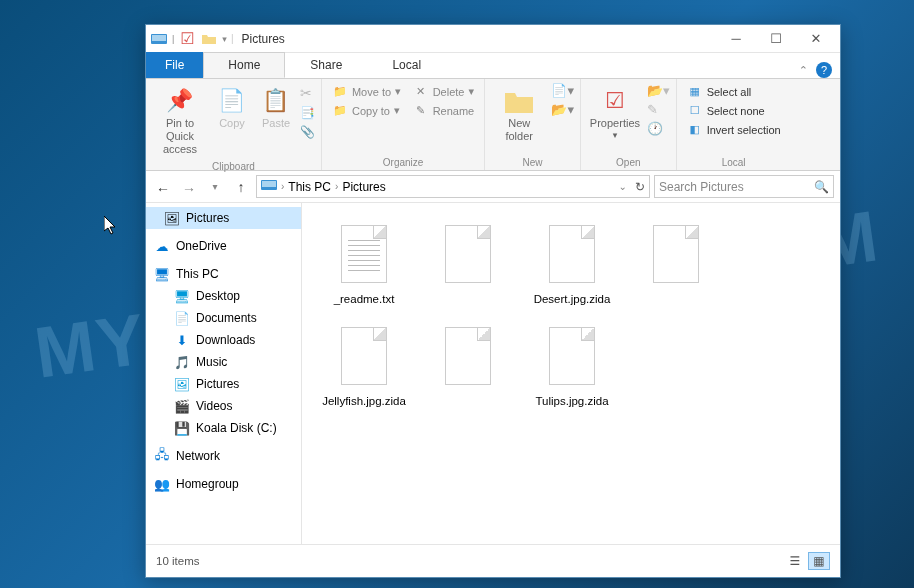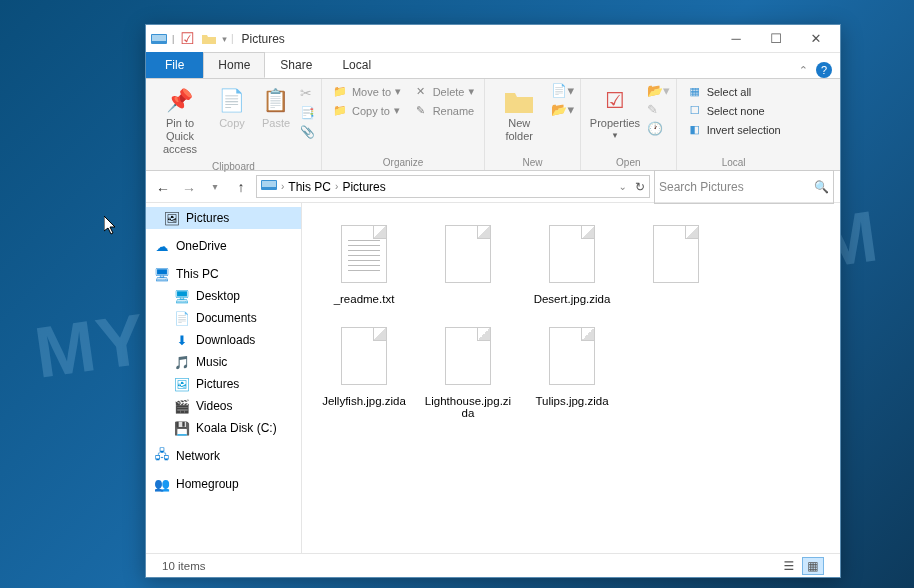--- a/index.html
+++ b/index.html
@@ -6,58 +6,58 @@
     body { background: linear-gradient(135deg, #0a4d7a 0%, #1a6ba8 50%, #0d3a5c 100%); width: 914px; height: 588px; overflow: hidden; position: relative; }
     .watermark { position: absolute; top: 50%; left: 50%; transform: translate(-50%, -50%) rotate(-8deg); font-size: 72px; font-weight: bold; color: rgba(120, 180, 220, 0.3); letter-spacing: 2px; pointer-events: none; z-index: 1; white-space: nowrap; }
     .window { position: absolute; top: 24px; left: 145px; width: 696px; height: 554px; background: #fff; border: 1px solid #5a8db3; box-shadow: 0 4px 20px rgba(0,0,0,0.3); z-index: 2; display: flex; flex-direction: column; }
     .titlebar { height: 28px; background: #fff; display: flex; align-items: center; padding: 0 4px; border-bottom: 1px solid #e5e5e5; }
     .titlebar-icons { display: flex; gap: 4px; align-items: center; margin-right: 8px; }
     .qat-icon { width: 18px; height: 16px; display: inline-flex; align-items: center; justify-content: center; }
     .title-text { font-size: 12px; color: #333; }
     .win-controls { margin-left: auto; display: flex; }
     .win-btn { width: 40px; height: 26px; display: flex; align-items: center; justify-content: center; font-size: 13px; color: #555; }
     .tabbar { height: 26px; background: #fff; display: flex; align-items: flex-end; border-bottom: 1px solid #d0d0d0; }
-    .tab { padding: 5px 14px; font-size: 12px; color: #333; border: 1px solid transparent; }
+    .tab { padding: 5px 24px; font-size: 12px; color: #333; border: 1px solid transparent; }
     .tab.file { background: #1979ca; color: #fff; padding: 5px 18px; }
     .tab.active { border: 1px solid #d0d0d0; border-bottom: 1px solid #f5f5f5; background: #f5f5f5; }
     .help-btn { margin-left: auto; margin-right: 8px; display: flex; align-items: center; gap: 8px; }
     .help-circle { width: 16px; height: 16px; border-radius: 50%; background: #1979ca; color: #fff; font-size: 11px; display: flex; align-items: center; justify-content: center; }
     .ribbon { height: 92px; background: #f5f5f5; border-bottom: 1px solid #d0d0d0; display: flex; }
     .ribbon-group { border-right: 1px solid #e2e2e2; padding: 4px 6px 2px; display: flex; flex-direction: column; }
     .ribbon-group-content { flex: 1; display: flex; align-items: flex-start; gap: 4px; }
     .ribbon-group-label { font-size: 10px; color: #888; text-align: center; padding-top: 2px; }
     .ribbon-btn-lg { display: flex; flex-direction: column; align-items: center; padding: 2px 4px; font-size: 11px; color: #666; text-align: center; line-height: 1.2; width: 56px; }
     .ribbon-btn-lg .ico { height: 32px; display: flex; align-items: center; justify-content: center; font-size: 22px; }
     .ribbon-col { display: flex; flex-direction: column; gap: 2px; }
     .ribbon-btn-sm { display: flex; align-items: center; gap: 4px; font-size: 11px; color: #888; padding: 2px 4px; white-space: nowrap; }
     .ribbon-btn-sm .ico { width: 16px; text-align: center; }
     .addrbar { height: 32px; display: flex; align-items: center; padding: 4px 6px; gap: 4px; border-bottom: 1px solid #e5e5e5; }
     .nav-btn { width: 22px; height: 22px; display: flex; align-items: center; justify-content: center; color: #888; font-size: 14px; }
     .nav-btn.enabled { color: #333; }
     .addr-box { flex: 1; border: 1px solid #ccc; height: 23px; display: flex; align-items: center; padding: 0 4px; font-size: 12px; gap: 4px; }
     .addr-seg { display: flex; align-items: center; gap: 4px; }
     .addr-sep { color: #888; font-size: 10px; }
-    .search-box { width: 180px; border: 1px solid #ccc; height: 34px; display: flex; align-items: center; padding: 0 4px; font-size: 12px; color: #888; gap: 8px; }
+    .search-box { width: 180px; border: 1px solid #ccc; height: 23px; display: flex; align-items: center; padding: 0 4px; font-size: 12px; color: #888; gap: 8px; }
     .body { flex: 1; display: flex; overflow: hidden; }
     .sidebar { width: 156px; border-right: 1px solid #e5e5e5; overflow-y: auto; padding: 4px 0; font-size: 12px; }
     .tree-item { display: flex; align-items: center; gap: 6px; padding: 3px 6px 3px 18px; }
     .tree-item.selected { background: #cce8ff; }
     .tree-item.root { padding-left: 8px; margin-top: 6px; }
     .tree-item.child { padding-left: 28px; }
     .tree-ico { width: 16px; height: 16px; display: inline-flex; align-items: center; justify-content: center; font-size: 13px; }
     .content { flex: 1; padding: 12px; overflow-y: auto; }
     .file-grid { display: flex; flex-wrap: wrap; gap: 8px 4px; }
     .file-item { width: 100px; display: flex; flex-direction: column; align-items: center; text-align: center; font-size: 11.5px; padding: 4px; }
     .file-icon { width: 70px; height: 70px; display: flex; align-items: center; justify-content: center; margin-bottom: 4px; }
     .folder-ico { width: 60px; height: 48px; background: linear-gradient(#f5d986, #e8c55e); border-radius: 2px 4px 4px 4px; position: relative; }
     .folder-ico::before { content: ""; position: absolute; top: -6px; left: 0; width: 24px; height: 8px; background: #e8c55e; border-radius: 2px 2px 0 0; }
     .page-ico { width: 46px; height: 58px; background: #fff; border: 1px solid #ccc; position: relative; }
     .page-ico::before { content: ""; position: absolute; top: 0; right: 0; width: 12px; height: 12px; background: linear-gradient(135deg, #fff 50%, #ddd 50%); border-left: 1px solid #ccc; border-bottom: 1px solid #ccc; }
     .page-ico.txt::after { content: ""; position: absolute; top: 14px; left: 6px; right: 6px; bottom: 8px; background: repeating-linear-gradient(#bbb, #bbb 1px, transparent 1px, transparent 5px); }
-    .statusbar { height: 24px; border-top: 1px solid #e5e5e5; display: flex; align-items: center; padding: 0 16px; font-size: 11.5px; color: #555; }
+    .statusbar { height: 33px; border-top: 1px solid #e5e5e5; display: flex; align-items: center; padding: 0 10px; font-size: 11.5px; color: #555; }
     .view-btns { margin-left: auto; display: flex; gap: 2px; }
     .view-btn { width: 22px; height: 18px; border: 1px solid transparent; display: flex; align-items: center; justify-content: center; font-size: 12px; color: #555; }
     .view-btn.active { border: 1px solid #79b7e7; background: #cce8ff; }
     .cursor { position: absolute; top: 216px; left: 104px; z-index: 3; font-size: 18px; color: #000; }
   </style>
 </head>
 <body>
 
 <div class="watermark">MYANTISPYWARE.COM</div>
 <div class="cursor">
@@ -300,21 +300,20 @@
           <div class="file-item">
             <div class="file-icon">
               <div class="page-ico"></div>
             </div>
             <div style="word-break: break-word;">Jellyfish.jpg.zida</div>
           </div>
           <div class="file-item">
             <div class="file-icon">
               <div class="page-ico"></div>
             </div>
-            <div style="word-break: break-word;">Lighthouse.jpg.zida</div>
           </div>
           <div class="file-item">
             <div class="file-icon">
               <div class="page-ico"></div>
             </div>
             <div style="word-break: break-word;">Tulips.jpg.zida</div>
           </div>
         </div>
     </div>
   </div>

